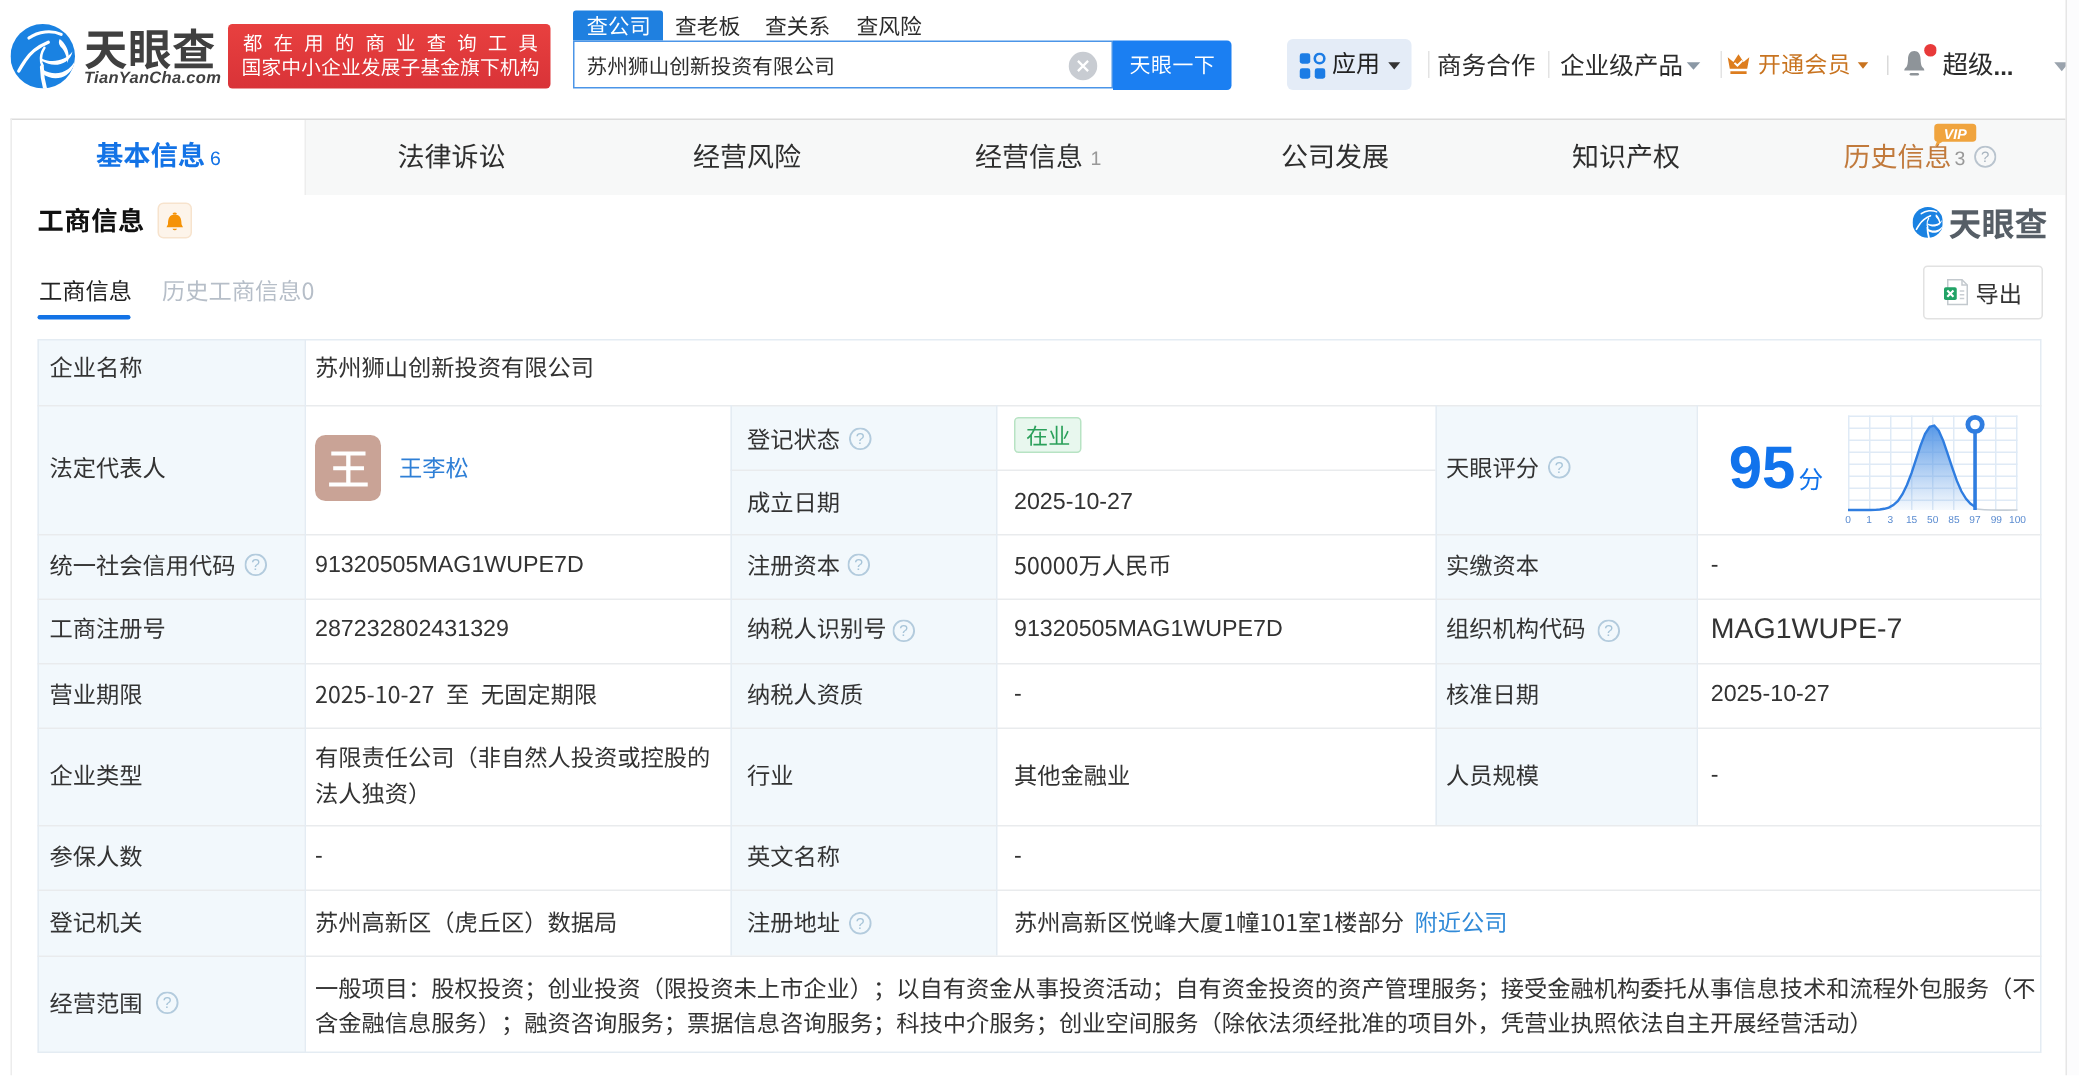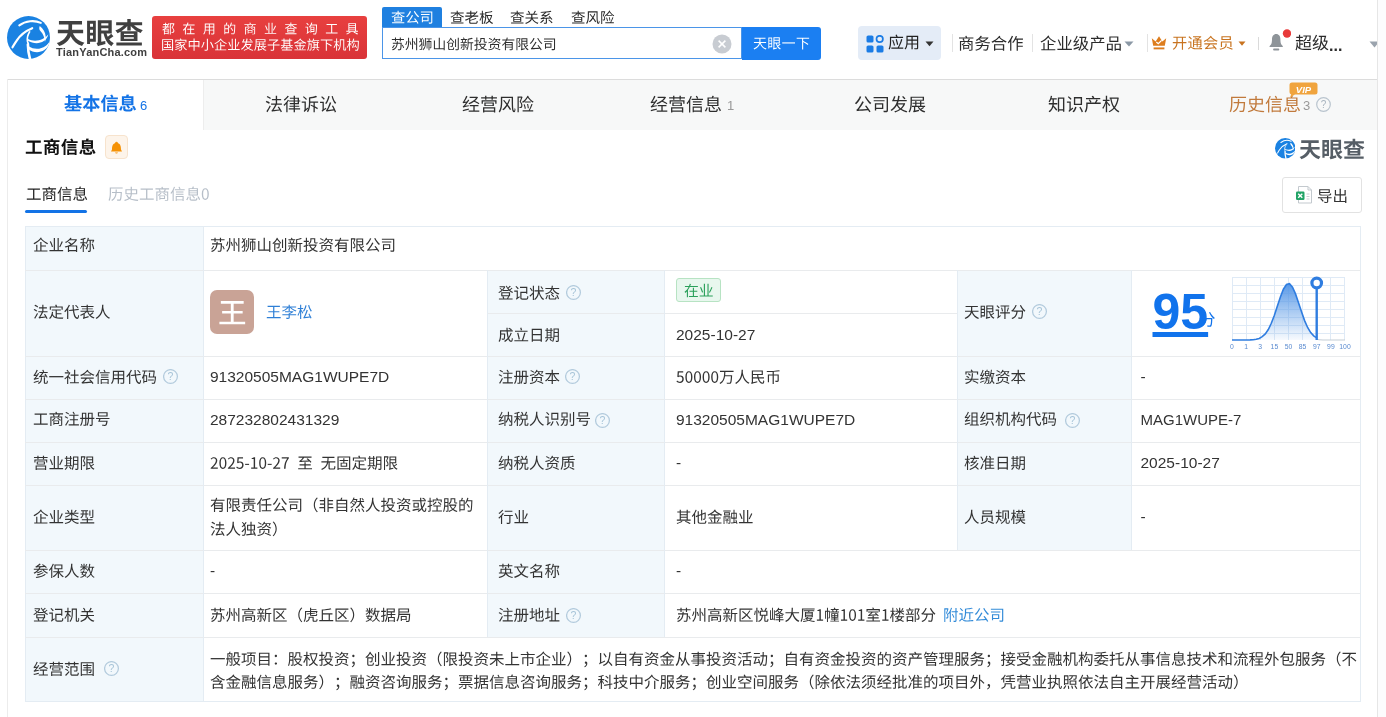--- a/index.html
+++ b/index.html
@@ -240,21 +240,21 @@
 <path d="M21,23.1 C25.5,25.2 31,25.1 35.5,23 C37.8,21.9 39.8,20.3 41.3,18.3 C40.8,21 39.3,23.4 36.8,25.1 C32.3,28.1 25.8,27.7 21,24.7 Z" fill="#fff"></path>
 <path d="M21.5,30.3 C27,33.8 33.5,33.6 38.5,30 C40.3,28.6 41.8,26.9 42.7,24.9 C42.5,28.4 40.6,31.8 37.3,34 C32.3,37.3 25.8,36.6 21.5,33.2 Z" fill="#fff"></path>
   </svg>
 <svg class="t " style="left:55.5px;top:18.1px" width="87.6" height="36.2">
     <g fill="#404040" transform="translate(0,25.66) scale(0.029000,-0.029000)">
       <use href="#b5929" x="0"></use>
       <use href="#b773c" x="1010"></use>
       <use href="#b67e5" x="2021"></use>
     </g>
   </svg>
-<div class="a" style="left:56px;top:46.6px;font-size:11px;color:#404040;font-weight:700;line-height:11px;white-space:nowrap;letter-spacing:0.2px;">TianYanCha.com</div>
+<div class="a" style="left:56px;top:46.6px;font-size:11px;color:#404040;font-weight:700;line-height:11px;white-space:nowrap;letter-spacing:0.2px;font-style:italic;">TianYanCha.com</div>
 <div class="a" style="left:152px;top:16px;width:215px;height:43px;background:linear-gradient(180deg,#e8403f,#d93338);border-radius:3px;"></div>
 <svg class="t " style="left:161.7px;top:21.8px" width="196.6" height="16.2">
     <g fill="#fff" transform="translate(0,11.51) scale(0.013000,-0.013000)">
       <use href="#r90fd" x="0"></use>
       <use href="#r5728" x="1569"></use>
       <use href="#r7528" x="3138"></use>
       <use href="#r7684" x="4708"></use>
       <use href="#r5546" x="6277"></use>
       <use href="#r4e1a" x="7846"></use>
       <use href="#r67e5" x="9415"></use>
@@ -649,21 +649,21 @@
       <use href="#r5929" x="0"></use>
       <use href="#r773c" x="1000"></use>
       <use href="#r8bc4" x="2000"></use>
       <use href="#r5206" x="3000"></use>
     </g>
   </svg>
 <svg class="a" style="left:1031.5px;top:304.0px" width="16" height="16">
     <circle cx="7.5" cy="7.5" r="6.9" fill="none" stroke="#b3cbdd" stroke-width="1.25"></circle>
     <text x="7.5" y="11.2" font-size="10.5" fill="#a7c4d8" text-anchor="middle" font-family="Liberation Sans">?</text>
   </svg>
-<div class="a" style="left:1152.5px;top:290.7px;font-size:50px;color:#1173ec;font-weight:700;line-height:42px;white-space:nowrap;text-decoration:underline;">95</div>
+<div class="a" style="left:1152.5px;top:290.7px;font-size:40px;color:#1173ec;font-weight:700;line-height:42px;white-space:nowrap;">95</div>
 <svg class="t " style="left:1199.0px;top:311.3px" width="16.5" height="20.6">
     <g fill="#1173ec" transform="translate(0,14.60) scale(0.016500,-0.016500)">
       <use href="#r5206" x="0"></use>
     </g>
   </svg>
 <svg class="a" style="left:1228px;top:271px" width="124" height="80" viewBox="0 0 124 80">
 <defs>
       <linearGradient id="bg1" x1="0" y1="0" x2="0" y2="1">
 <stop offset="0" stop-color="#4f93e6" stop-opacity="0.95"></stop>
         <stop offset="1" stop-color="#5f9de6" stop-opacity="0.05"></stop>
@@ -773,21 +773,21 @@
       <use href="#r673a" x="2000"></use>
       <use href="#r6784" x="3000"></use>
       <use href="#r4ee3" x="4000"></use>
       <use href="#r7801" x="5000"></use>
     </g>
   </svg>
 <svg class="a" style="left:1065.0px;top:412.8px" width="16" height="16">
     <circle cx="7.5" cy="7.5" r="6.9" fill="none" stroke="#b3cbdd" stroke-width="1.25"></circle>
     <text x="7.5" y="11.2" font-size="10.5" fill="#a7c4d8" text-anchor="middle" font-family="Liberation Sans">?</text>
   </svg>
-<div class="a" style="left:1140.5px;top:412.3px;font-size:15px;color:#333;font-weight:400;line-height:15.5px;white-space:nowrap;text-align:right;">MAG1WUPE-7</div>
+<div class="a" style="left:1140.5px;top:412.3px;font-size:19px;color:#333;font-weight:400;line-height:15.5px;white-space:nowrap;text-align:right;">MAG1WUPE-7</div>
 <svg class="t " style="left:32.5px;top:454.5px" width="62.0" height="19.4">
     <g fill="#333" transform="translate(0,13.72) scale(0.015500,-0.015500)">
       <use href="#r8425" x="0"></use>
       <use href="#r4e1a" x="1000"></use>
       <use href="#r671f" x="2000"></use>
       <use href="#r9650" x="3000"></use>
     </g>
   </svg>
 <svg class="t " style="left:210.0px;top:454.5px" width="188.1" height="19.4">
     <g fill="#333" transform="translate(0,13.72) scale(0.015500,-0.015500)">

